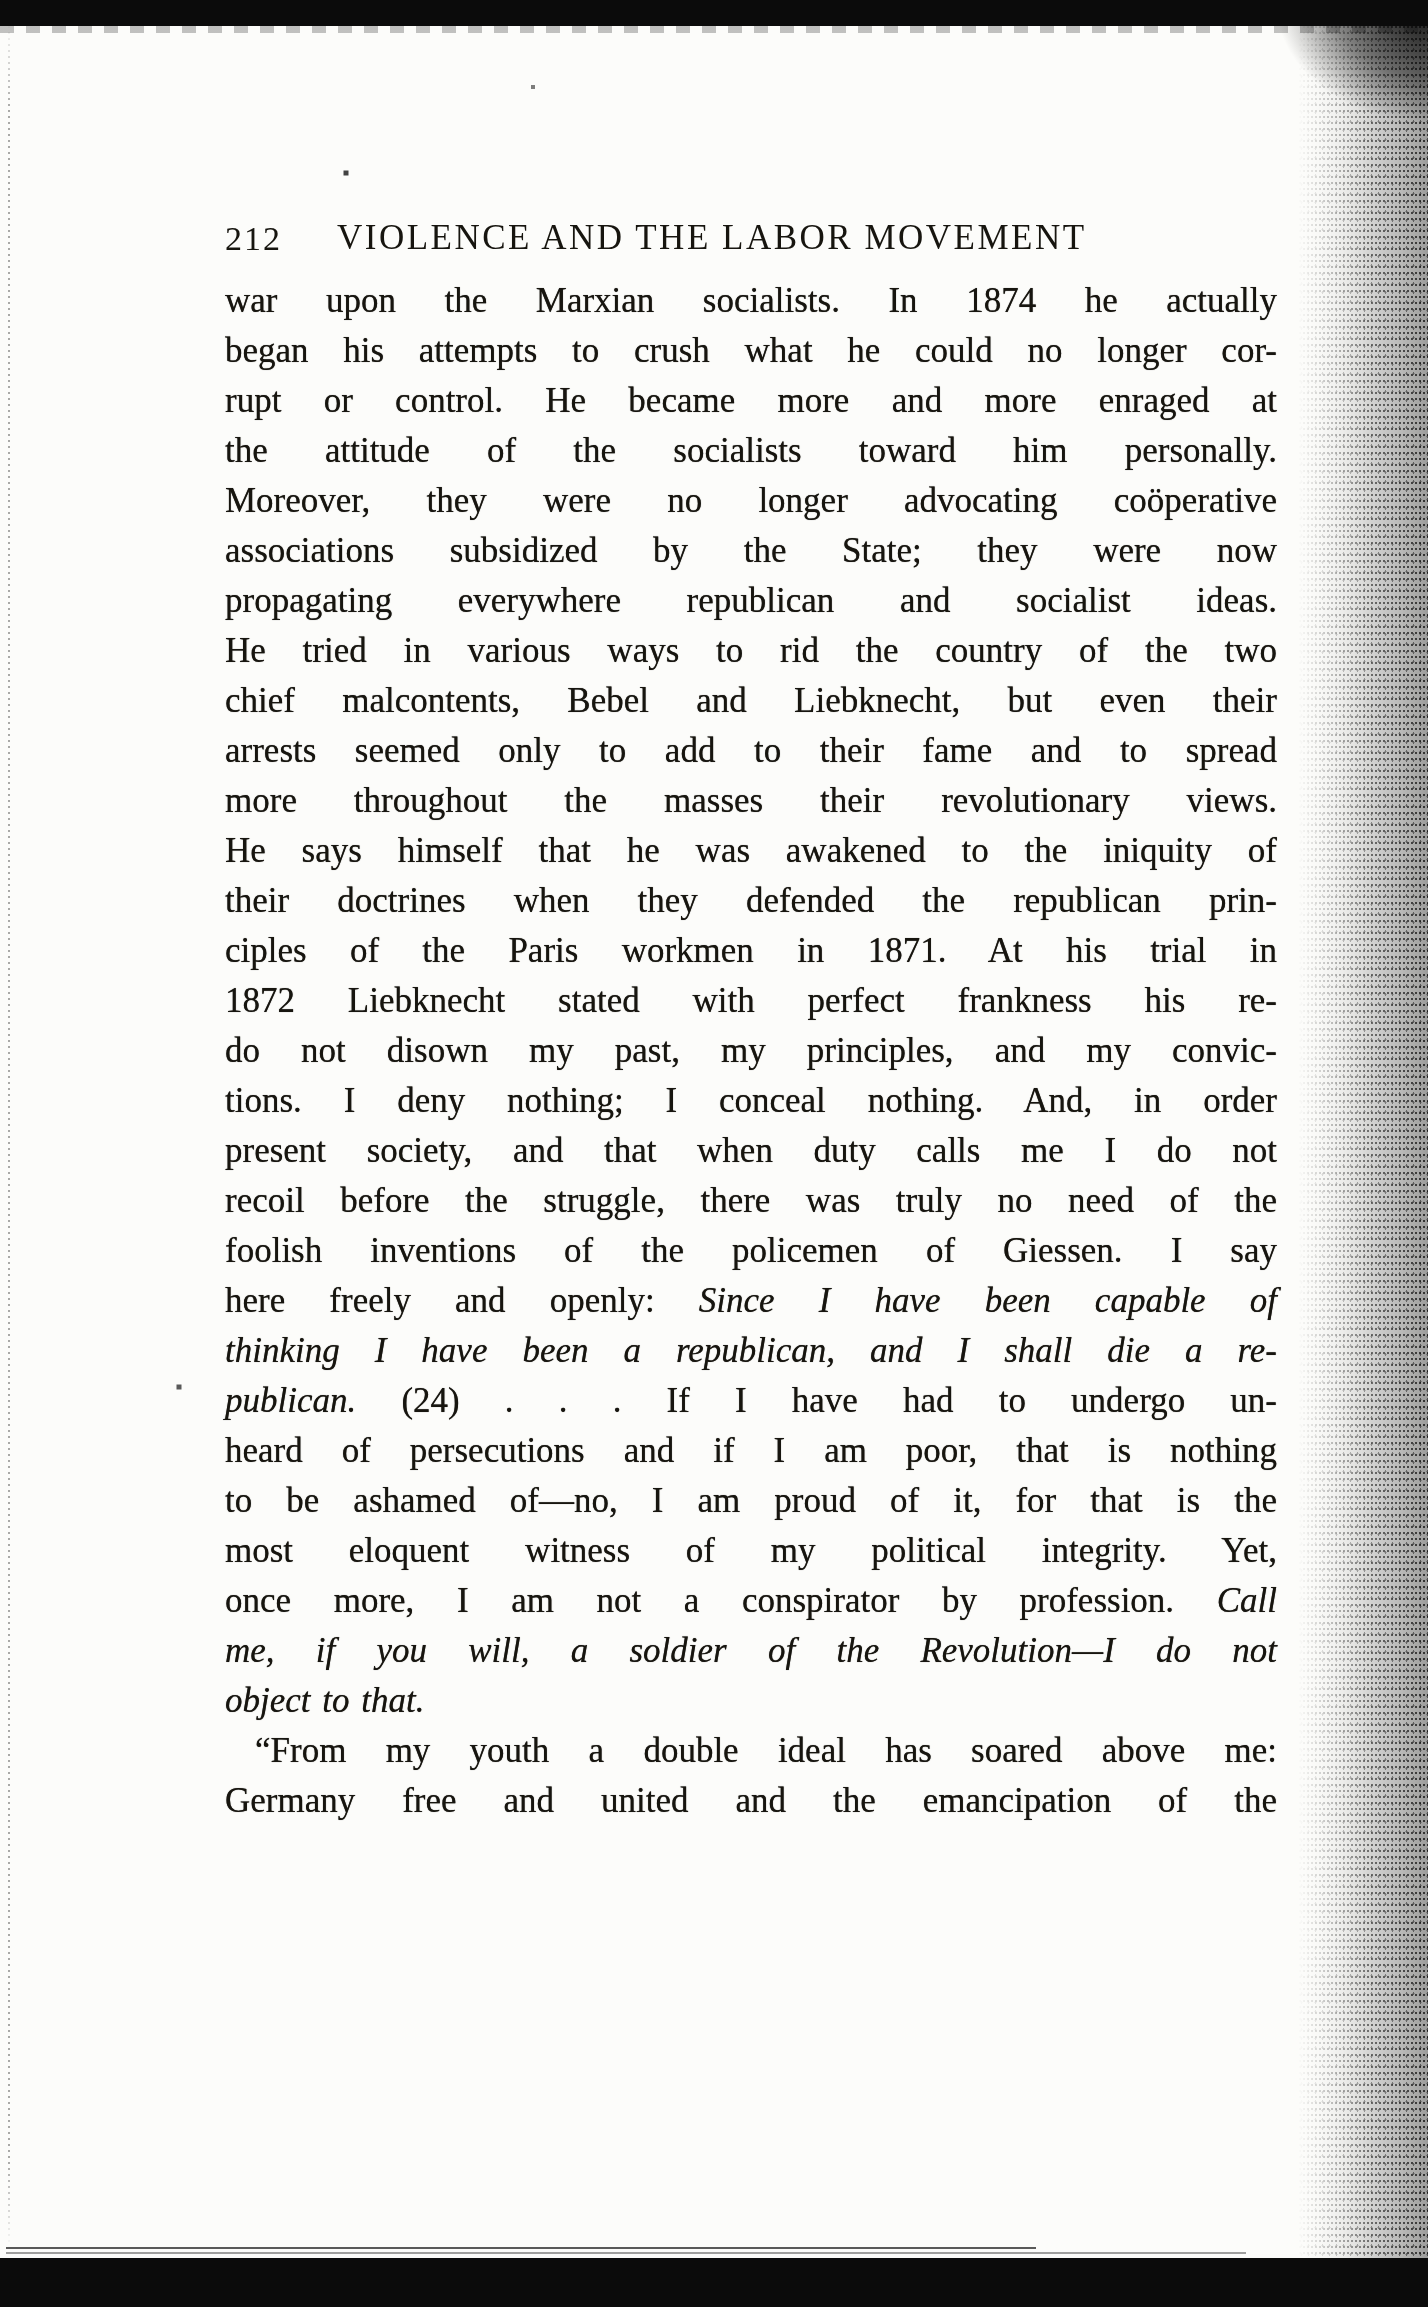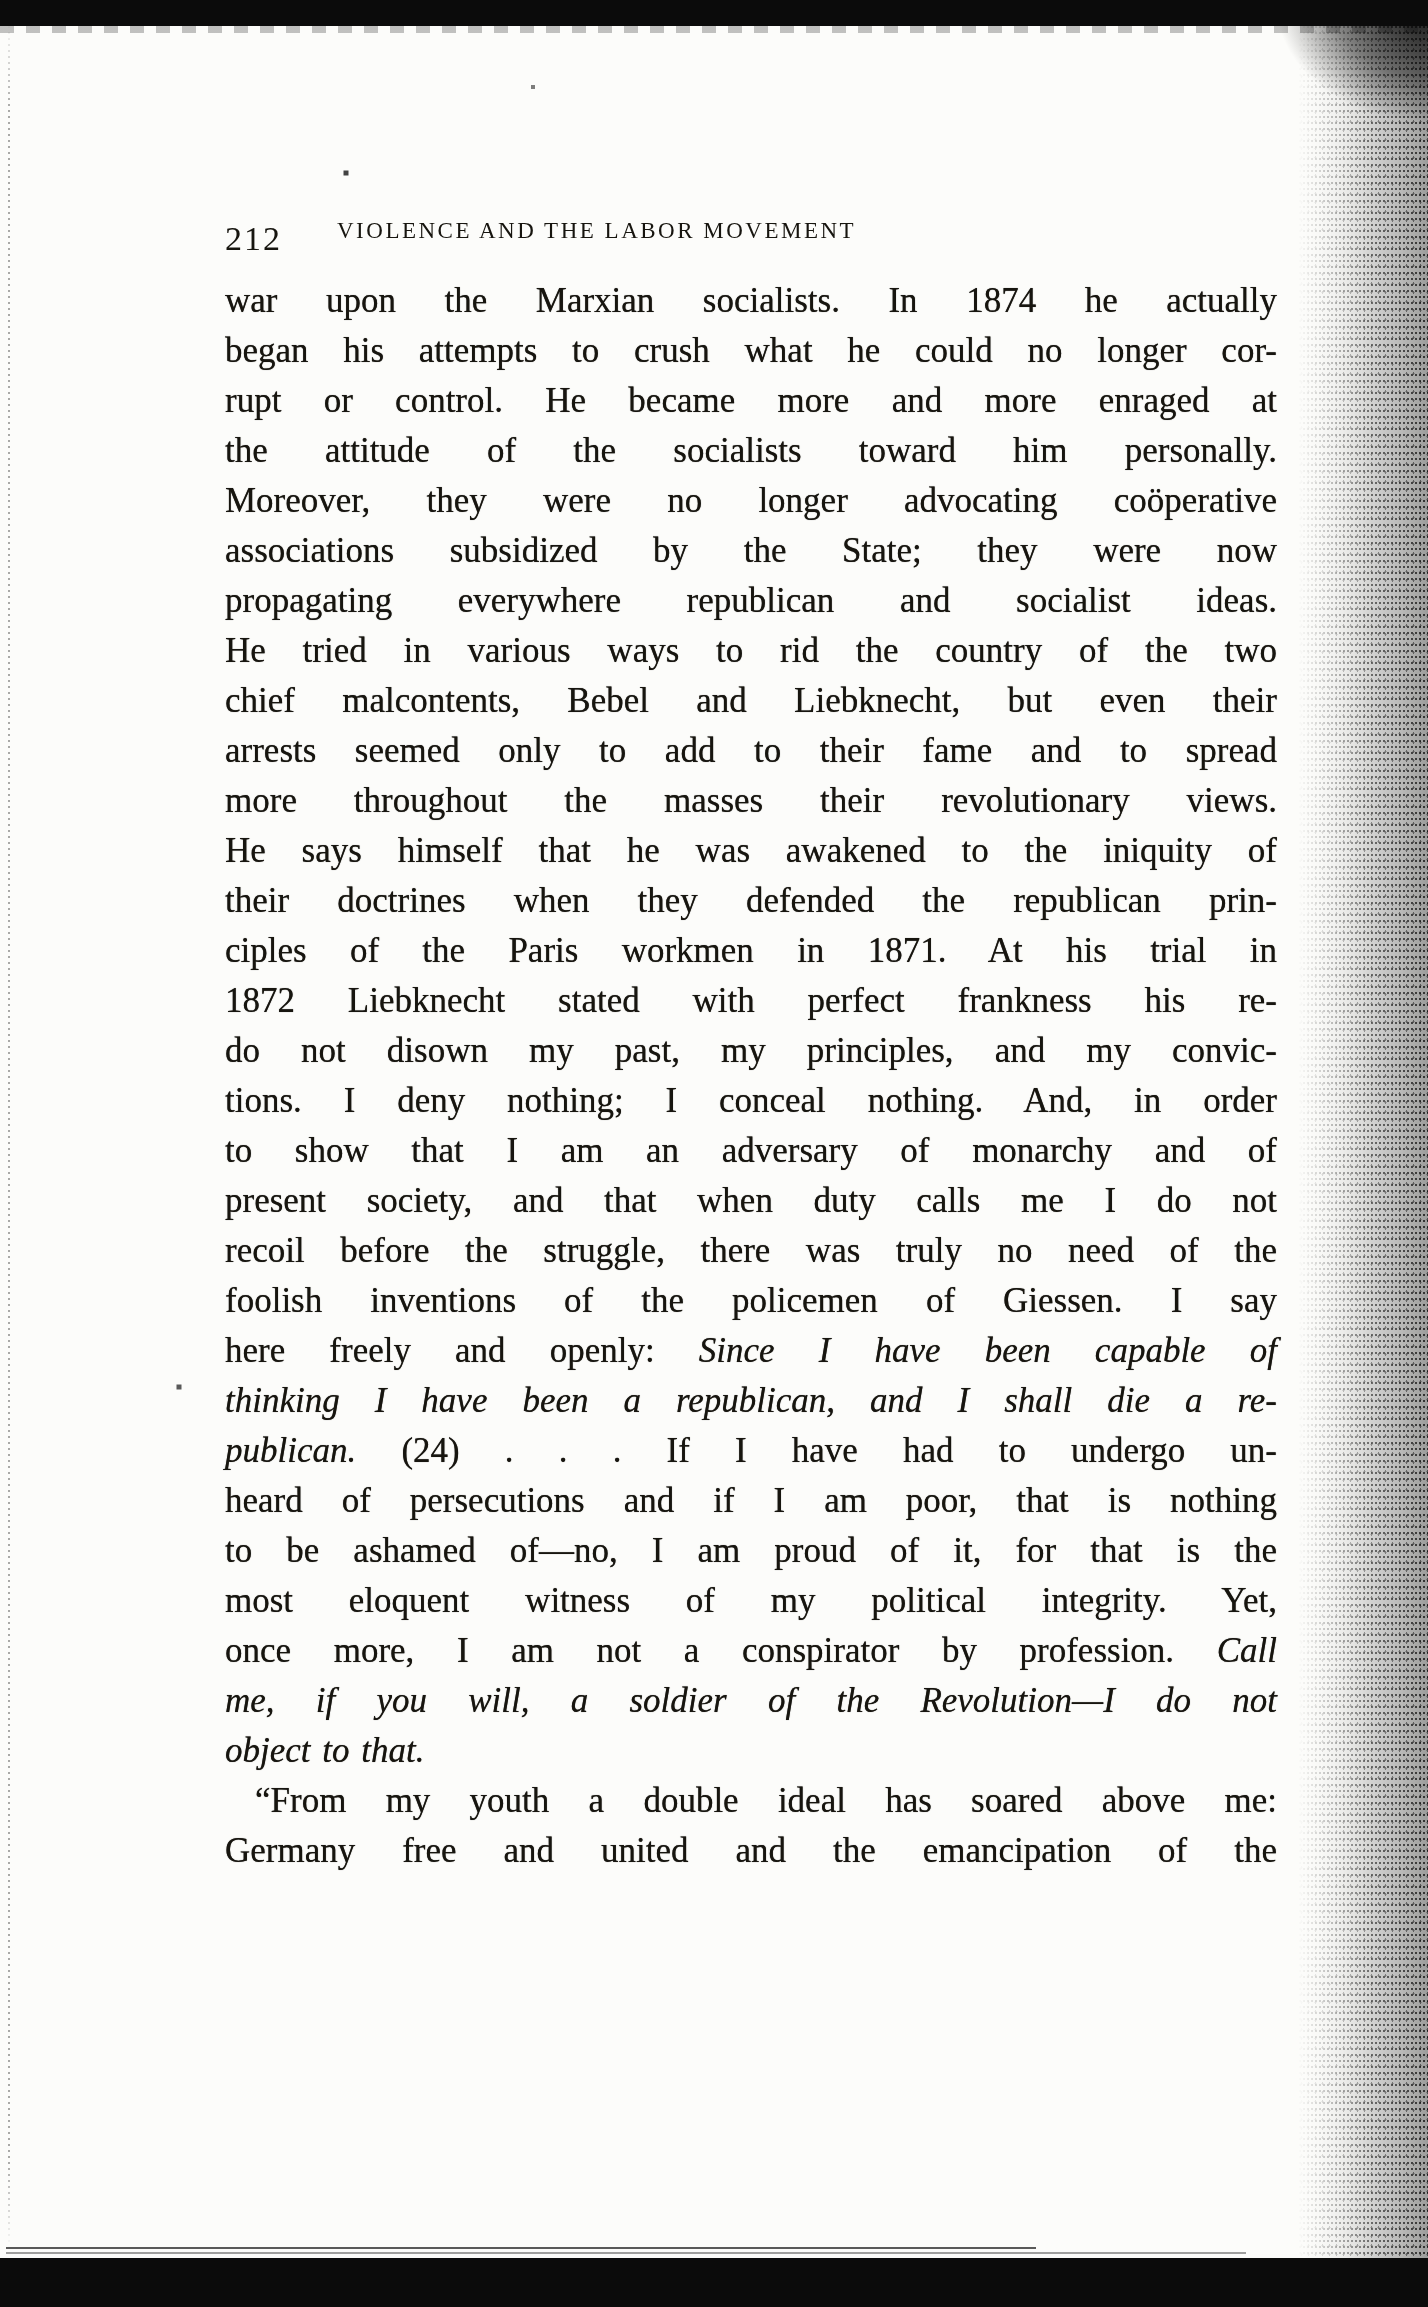--- a/index.html
+++ b/index.html
@@ -37,21 +37,21 @@
   .specks{position:absolute;left:0;top:0;width:2px;height:2px;z-index:2;background:transparent;
       box-shadow:345px 172px 0 1.5px rgba(20,20,20,.8),
                  532px 86px 0 1px rgba(20,20,20,.55),
                  178px 1386px 0 1.5px rgba(20,20,20,.7),
                  1102px 648px 0 1px rgba(20,20,20,.45);}
 
   
   .content{position:absolute;left:225px;top:0;width:1052px;z-index:2;}
   .hdr{position:absolute;left:0;top:218px;width:100%;height:46px;}
   .pgnum{position:absolute;left:0;top:2px;font-size:34px;letter-spacing:2px;}
-  .ptitle{position:absolute;left:112px;top:0;font-size:23px;letter-spacing:2.5px;white-space:nowrap;}
+  .ptitle{position:absolute;left:112px;top:0;font-size:35px;letter-spacing:2.5px;white-space:nowrap;}
   .text-block{position:absolute;left:0;top:276px;width:100%;
       font-size:35px;line-height:50px;word-spacing:3px;
       text-shadow:0 0 .7px rgba(20,18,14,.85);}
   .line{text-align:justify;text-align-last:justify;}
   .line.nj{text-align-last:left;}
   .line.ind{text-indent:30px;}
   .it{font-style:italic;}
 </style>
 </head>
 <body>
@@ -79,21 +79,20 @@
         <div class="line"><span>He tried in various ways to rid the country of the two</span></div>
         <div class="line"><span>chief malcontents, Bebel and Liebknecht, but even their</span></div>
         <div class="line"><span>arrests seemed only to add to their fame and to spread</span></div>
         <div class="line"><span>more throughout the masses their revolutionary views.</span></div>
         <div class="line"><span>He says himself that he was awakened to the iniquity of</span></div>
         <div class="line"><span>their doctrines when they defended the republican prin-</span></div>
         <div class="line"><span>ciples of the Paris workmen in 1871.  At his trial in</span></div>
         <div class="line"><span>1872 Liebknecht stated with perfect frankness his re-</span></div>
         <div class="line"><span>do not disown my past, my principles, and my convic-</span></div>
         <div class="line"><span>tions.  I deny nothing; I conceal nothing.  And, in order</span></div>
-        <div class="line"><span>to show that I am an adversary of monarchy and of</span></div>
         <div class="line"><span>present society, and that when duty calls me I do not</span></div>
         <div class="line"><span>recoil before the struggle, there was truly no need of the</span></div>
         <div class="line"><span>foolish inventions of the policemen of Giessen.  I say</span></div>
         <div class="line"><span>here freely and openly:  </span><span class="it">Since I have been capable of</span></div>
         <div class="line"><span class="it">thinking I have been a republican, and I shall die a re-</span></div>
         <div class="line"><span class="it">publican.</span><span> (24) . . . If I have had to undergo un-</span></div>
         <div class="line"><span>heard of persecutions and if I am poor, that is nothing</span></div>
         <div class="line"><span>to be ashamed of—no, I am proud of it, for that is the</span></div>
         <div class="line"><span>most eloquent witness of my political integrity.  Yet,</span></div>
         <div class="line"><span>once more, I am not a conspirator by profession.  </span><span class="it">Call</span></div>

